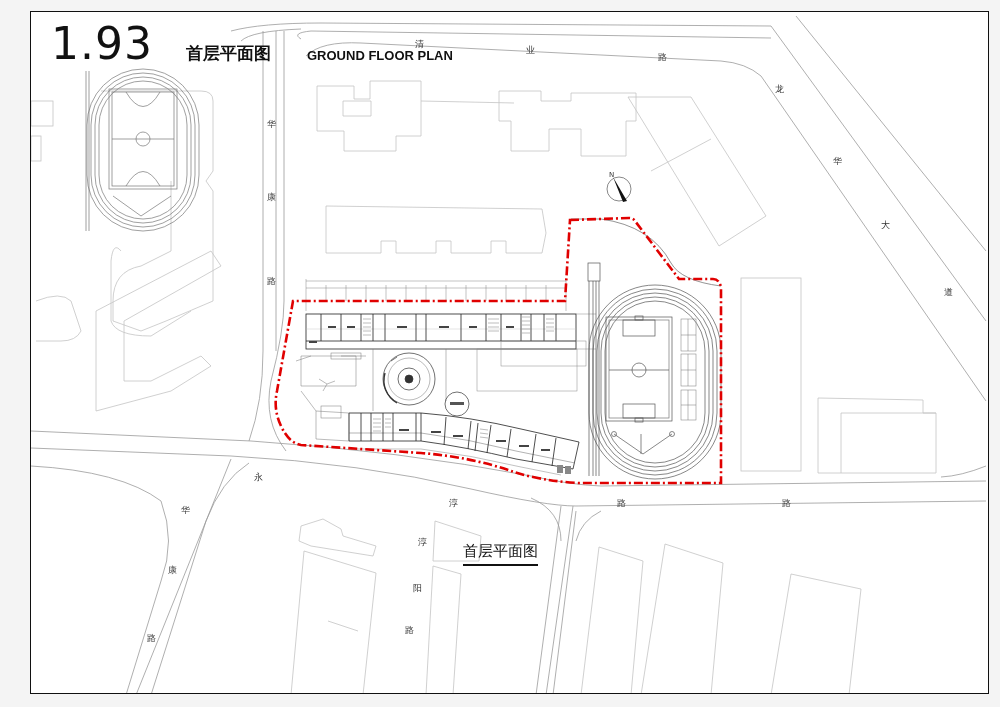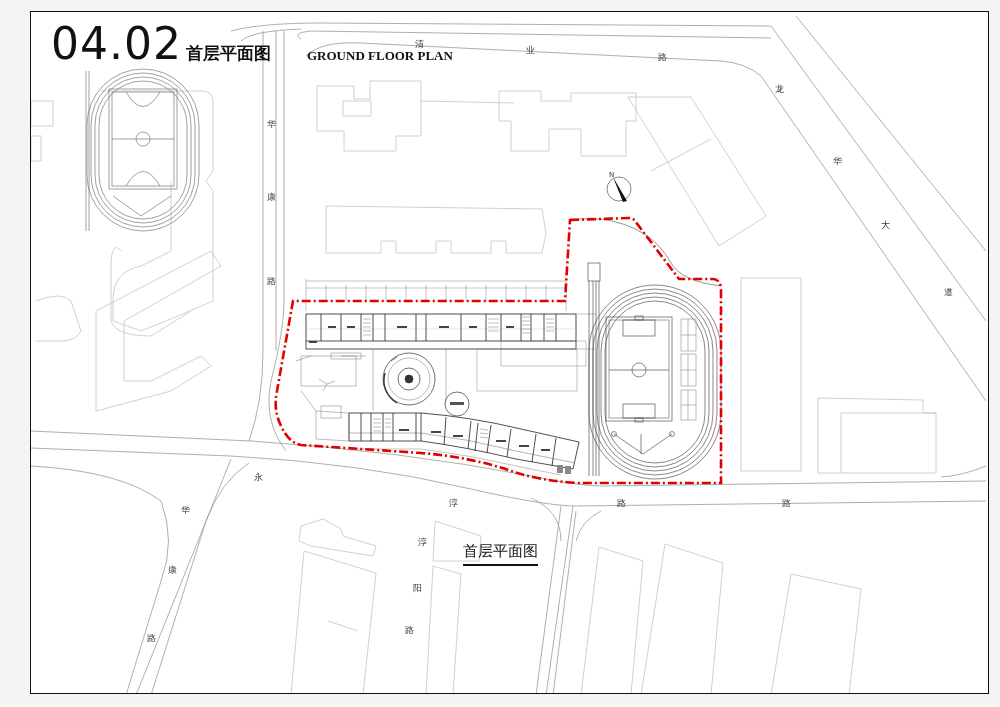--- a/index.html
+++ b/index.html
@@ -1,21 +1,21 @@
 <!DOCTYPE html>
 <html><head>
 <meta charset="utf-8">
 <style>
   html, body { margin: 0; padding: 0; background: #f4f4f4; }
   body { width: 1000px; height: 707px; position: relative; overflow: hidden; font-family: "DejaVu Sans", sans-serif; }
   .sheet { position: absolute; left: 30px; top: 11px; width: 959px; height: 683px; background: #fff; border: 1.5px solid #111; box-sizing: border-box; overflow: hidden; }
   svg { position: absolute; left: 0; top: 0; }
   .sheet-no { position: absolute; left: 20px; top: 10px; font-family: "DejaVu Sans", sans-serif; font-size: 44px; line-height: 44px; color: #111; letter-spacing: 1px; font-weight: 400; }
   .title-cn { position: absolute; left: 155px; top: 30px; font-size: 17px; font-weight: 700; color: #111; }
-  .title-en { position: absolute; left: 276px; top: 36px; font-family: Liberation Serif, serif; font-size: 13px; font-weight: 700; color: #111; }
+  .title-en { position: absolute; left: 276px; top: 36px; font-family: Liberation Sans, sans-serif; font-size: 13px; font-weight: 700; color: #111; }
   .plan-caption { position: absolute; left: 432px; top: 530px; font-size: 15px; color: #111; padding-bottom: 3px; border-bottom: 2.5px double #111; }
 </style>
 </head>
 <body>
 
 <div class="sheet">
 
   <svg width="959" height="683" viewBox="30 11 959 683">
     <defs>
       <g id="lane-track"></g>
@@ -323,17 +323,17 @@
       <text x="180" y="512">华</text>
       <text x="167" y="572">康</text>
       <text x="146" y="640">路</text>
       <text x="417" y="544">淳</text>
       <text x="412" y="590">阳</text>
       <text x="404" y="632">路</text>
       <text x="608" y="176" font-size="7">N</text>
     </g>
   </svg>
 
-  <div class="sheet-no">04.02</div>
+  <div class="sheet-no">1.93</div>
   <div class="title-cn">首层平面图</div>
   <div class="title-en">GROUND FLOOR PLAN</div>
   <div class="plan-caption">首层平面图</div>
 </div>
 
 </body></html>

